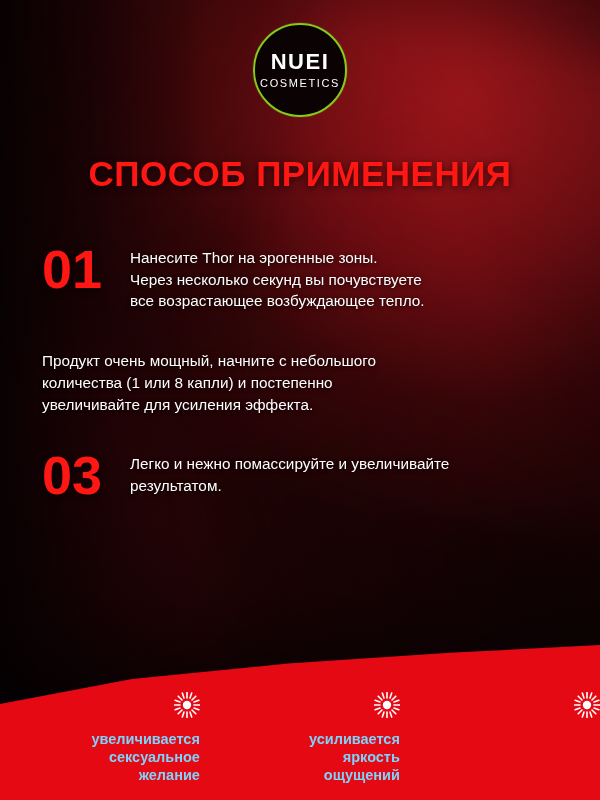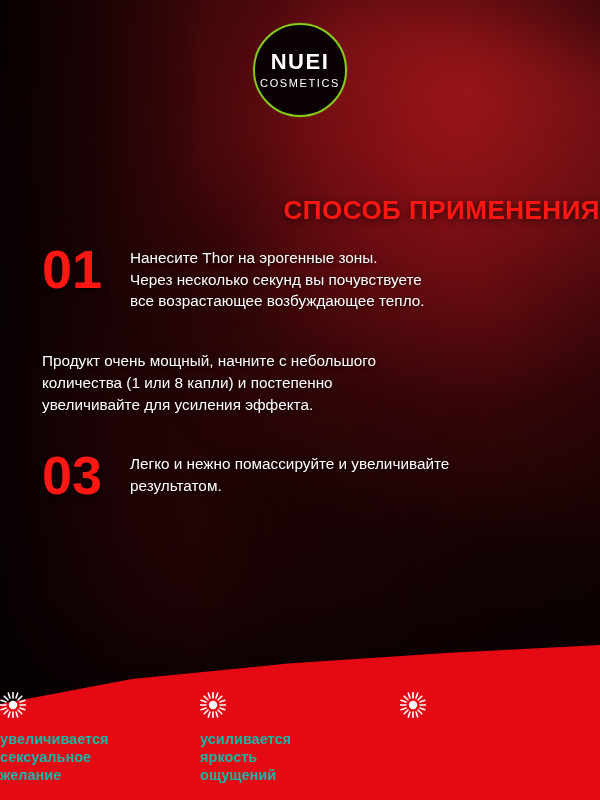--- a/index.html
+++ b/index.html
@@ -107,27 +107,26 @@
     letter-spacing: 1.6px;
     margin-top: 5px;
     line-height: 1;
   }
 
   
   .headline {
     position: absolute;
     top: 154px;
     left: 0; right: 0;
-    text-align: right;
+    text-align: center;
     color: #ff1714;
-    font-size: 26px;
+    font-size: 35px;
     font-weight: bold;
     letter-spacing: 0.5px;
     text-shadow: 0 2px 7px rgba(0,0,0,0.65);
-    margin-top: 41px;
   }
 
   
   .steps {
     position: absolute;
     top: 245px;
     left: 42px;
     right: 24px;
   }
   .step {
@@ -164,22 +163,22 @@
   .benefits {
     position: absolute;
     left: 0; right: 0;
     bottom: 16px;
     display: flex;
     justify-content: space-around;
     align-items: flex-start;
   }
   .benefit {
     width: 33.3%;
-    text-align: left;
-    color: #14b8a6;
+    text-align: right;
+    color: #7dd3fc;
   }
   .benefit-icon {
     display: block;
     margin: 0 auto 8px auto;
   }
   .benefit-label {
     font-size: 14.5px;
     font-weight: bold;
     line-height: 1.25;
     white-space: pre-line;

